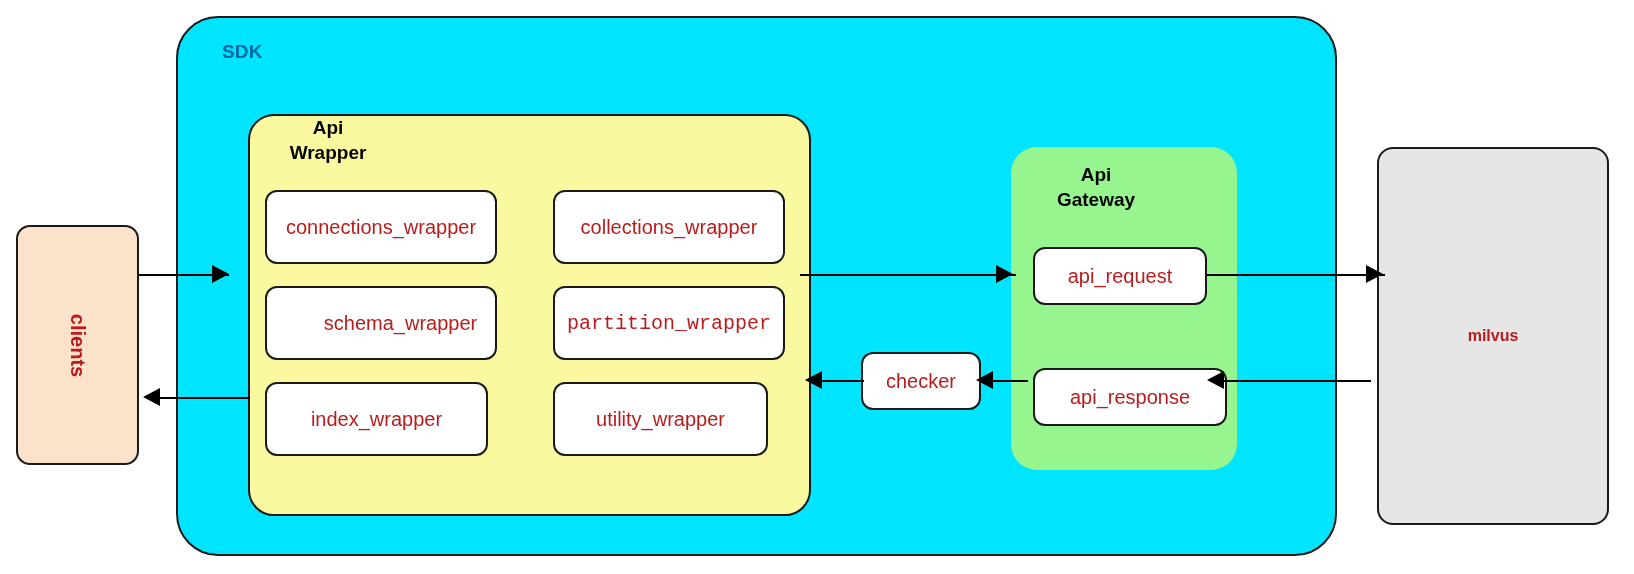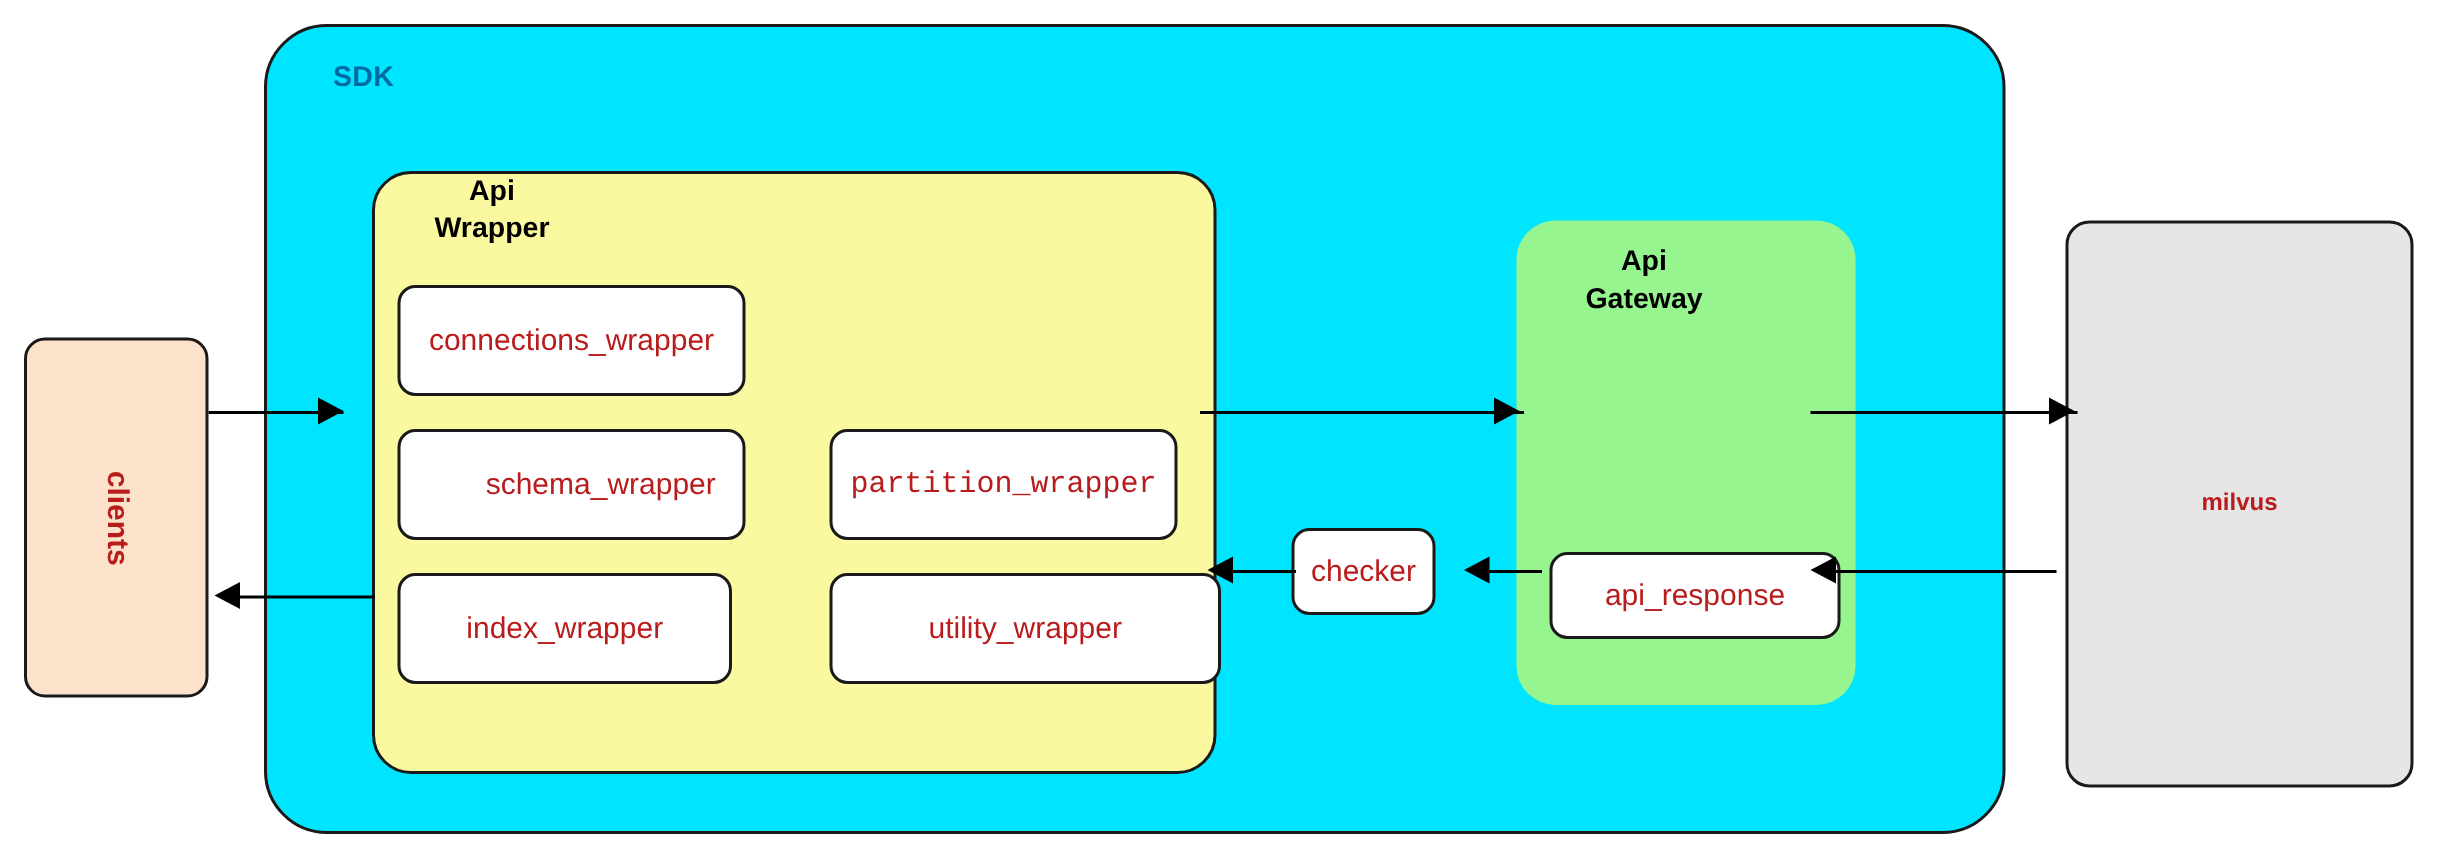--- a/index.html
+++ b/index.html
@@ -120,24 +120,24 @@
   }
   #milvus-label {
     font-size: 16px;
     font-weight: bold;
   }
   #w-connections { left: 265px;  top: 190px; width: 232px; height: 74px; }
   #w-collections { left: 553px;  top: 190px; width: 232px; height: 74px; }
   #w-schema      { left: 265px;  top: 286px; width: 232px; height: 74px; padding-left: 39px; }
   #w-partition   { left: 553px;  top: 286px; width: 232px; height: 74px; font-family: Liberation Mono, monospace; }
   #w-index       { left: 265px;  top: 382px; width: 223px; height: 74px; }
-  #w-utility     { left: 553px;  top: 382px; width: 261px; height: 74px; }
+  #w-utility     { left: 553px;  top: 382px; width: 215px; height: 74px; }
   #api-request   { left: 1033px; top: 247px; width: 174px; height: 58px; }
   #api-response  { left: 1033px; top: 368px; width: 194px; height: 58px; text-align: center; }
-  #checker-box   { left: 861px;  top: 352px; width: 96px; height: 58px; }
+  #checker-box   { left: 861px;  top: 352px; width: 120px; height: 58px; }
 
   
   .edge {
     position: absolute;
     height: 0;
     border-top: 2.5px solid #000000;
   }
   .arrowhead {
     position: absolute;
     width: 0;
@@ -188,33 +188,39 @@
     <span id="clients-label">clients</span>
   </div>
 
   <div class="box leaf" id="milvus-box">
     <span id="milvus-label">milvus</span>
   </div>
 
   <div class="box leaf" id="w-connections">
     <span>connections_wrapper</span>
   </div>
+  <div class="box leaf" id="w-collections">
+    <span>collections_wrapper</span>
+  </div>
   <div class="box leaf" id="w-schema">
     <span>schema_wrapper</span>
   </div>
   <div class="box leaf" id="w-partition">
     <span>partition_wrapper</span>
   </div>
   <div class="box leaf" id="w-index">
     <span>index_wrapper</span>
   </div>
   <div class="box leaf" id="w-utility">
     <span>utility_wrapper</span>
   </div>
 
+  <div class="box leaf" id="api-request">
+    <span>api_request</span>
+  </div>
   <div class="box leaf" id="api-response">
     <span>api_response</span>
   </div>
 
   <div class="box leaf" id="checker-box">
     <span>checker</span>
   </div>
 
   <div class="edge" id="edge-clients-out"></div>
   <div class="arrowhead arrow-right" id="head-clients-out"></div>

